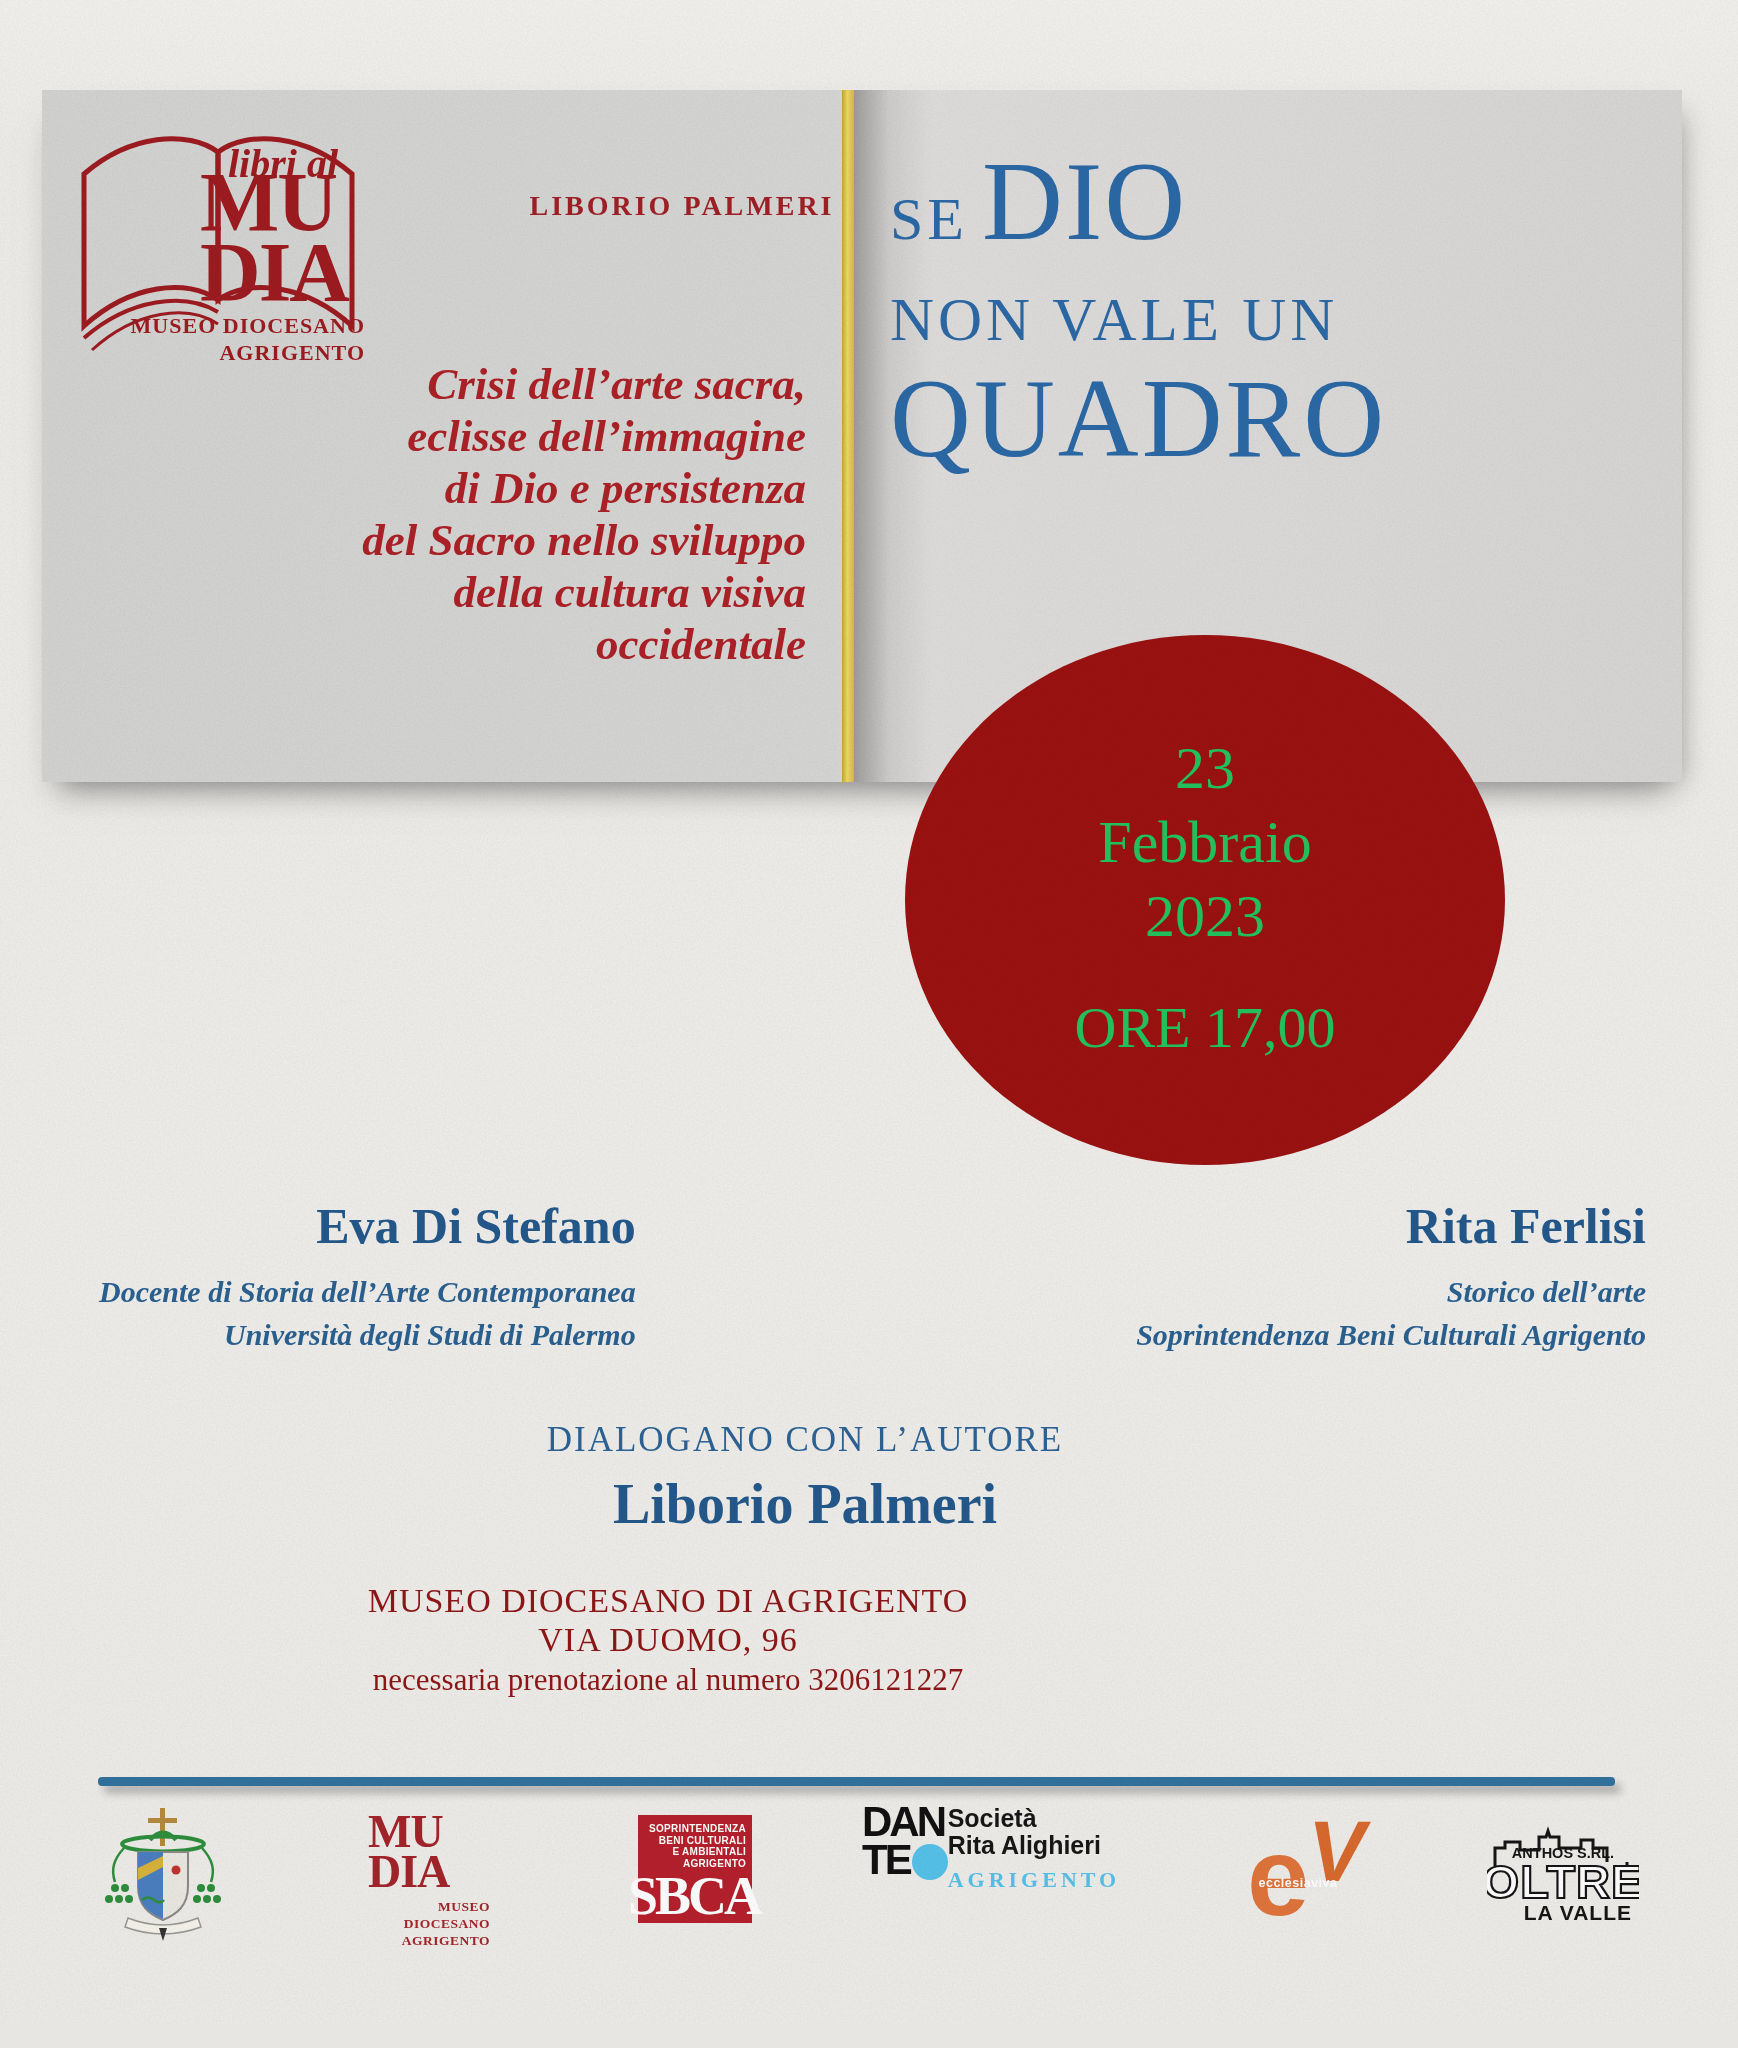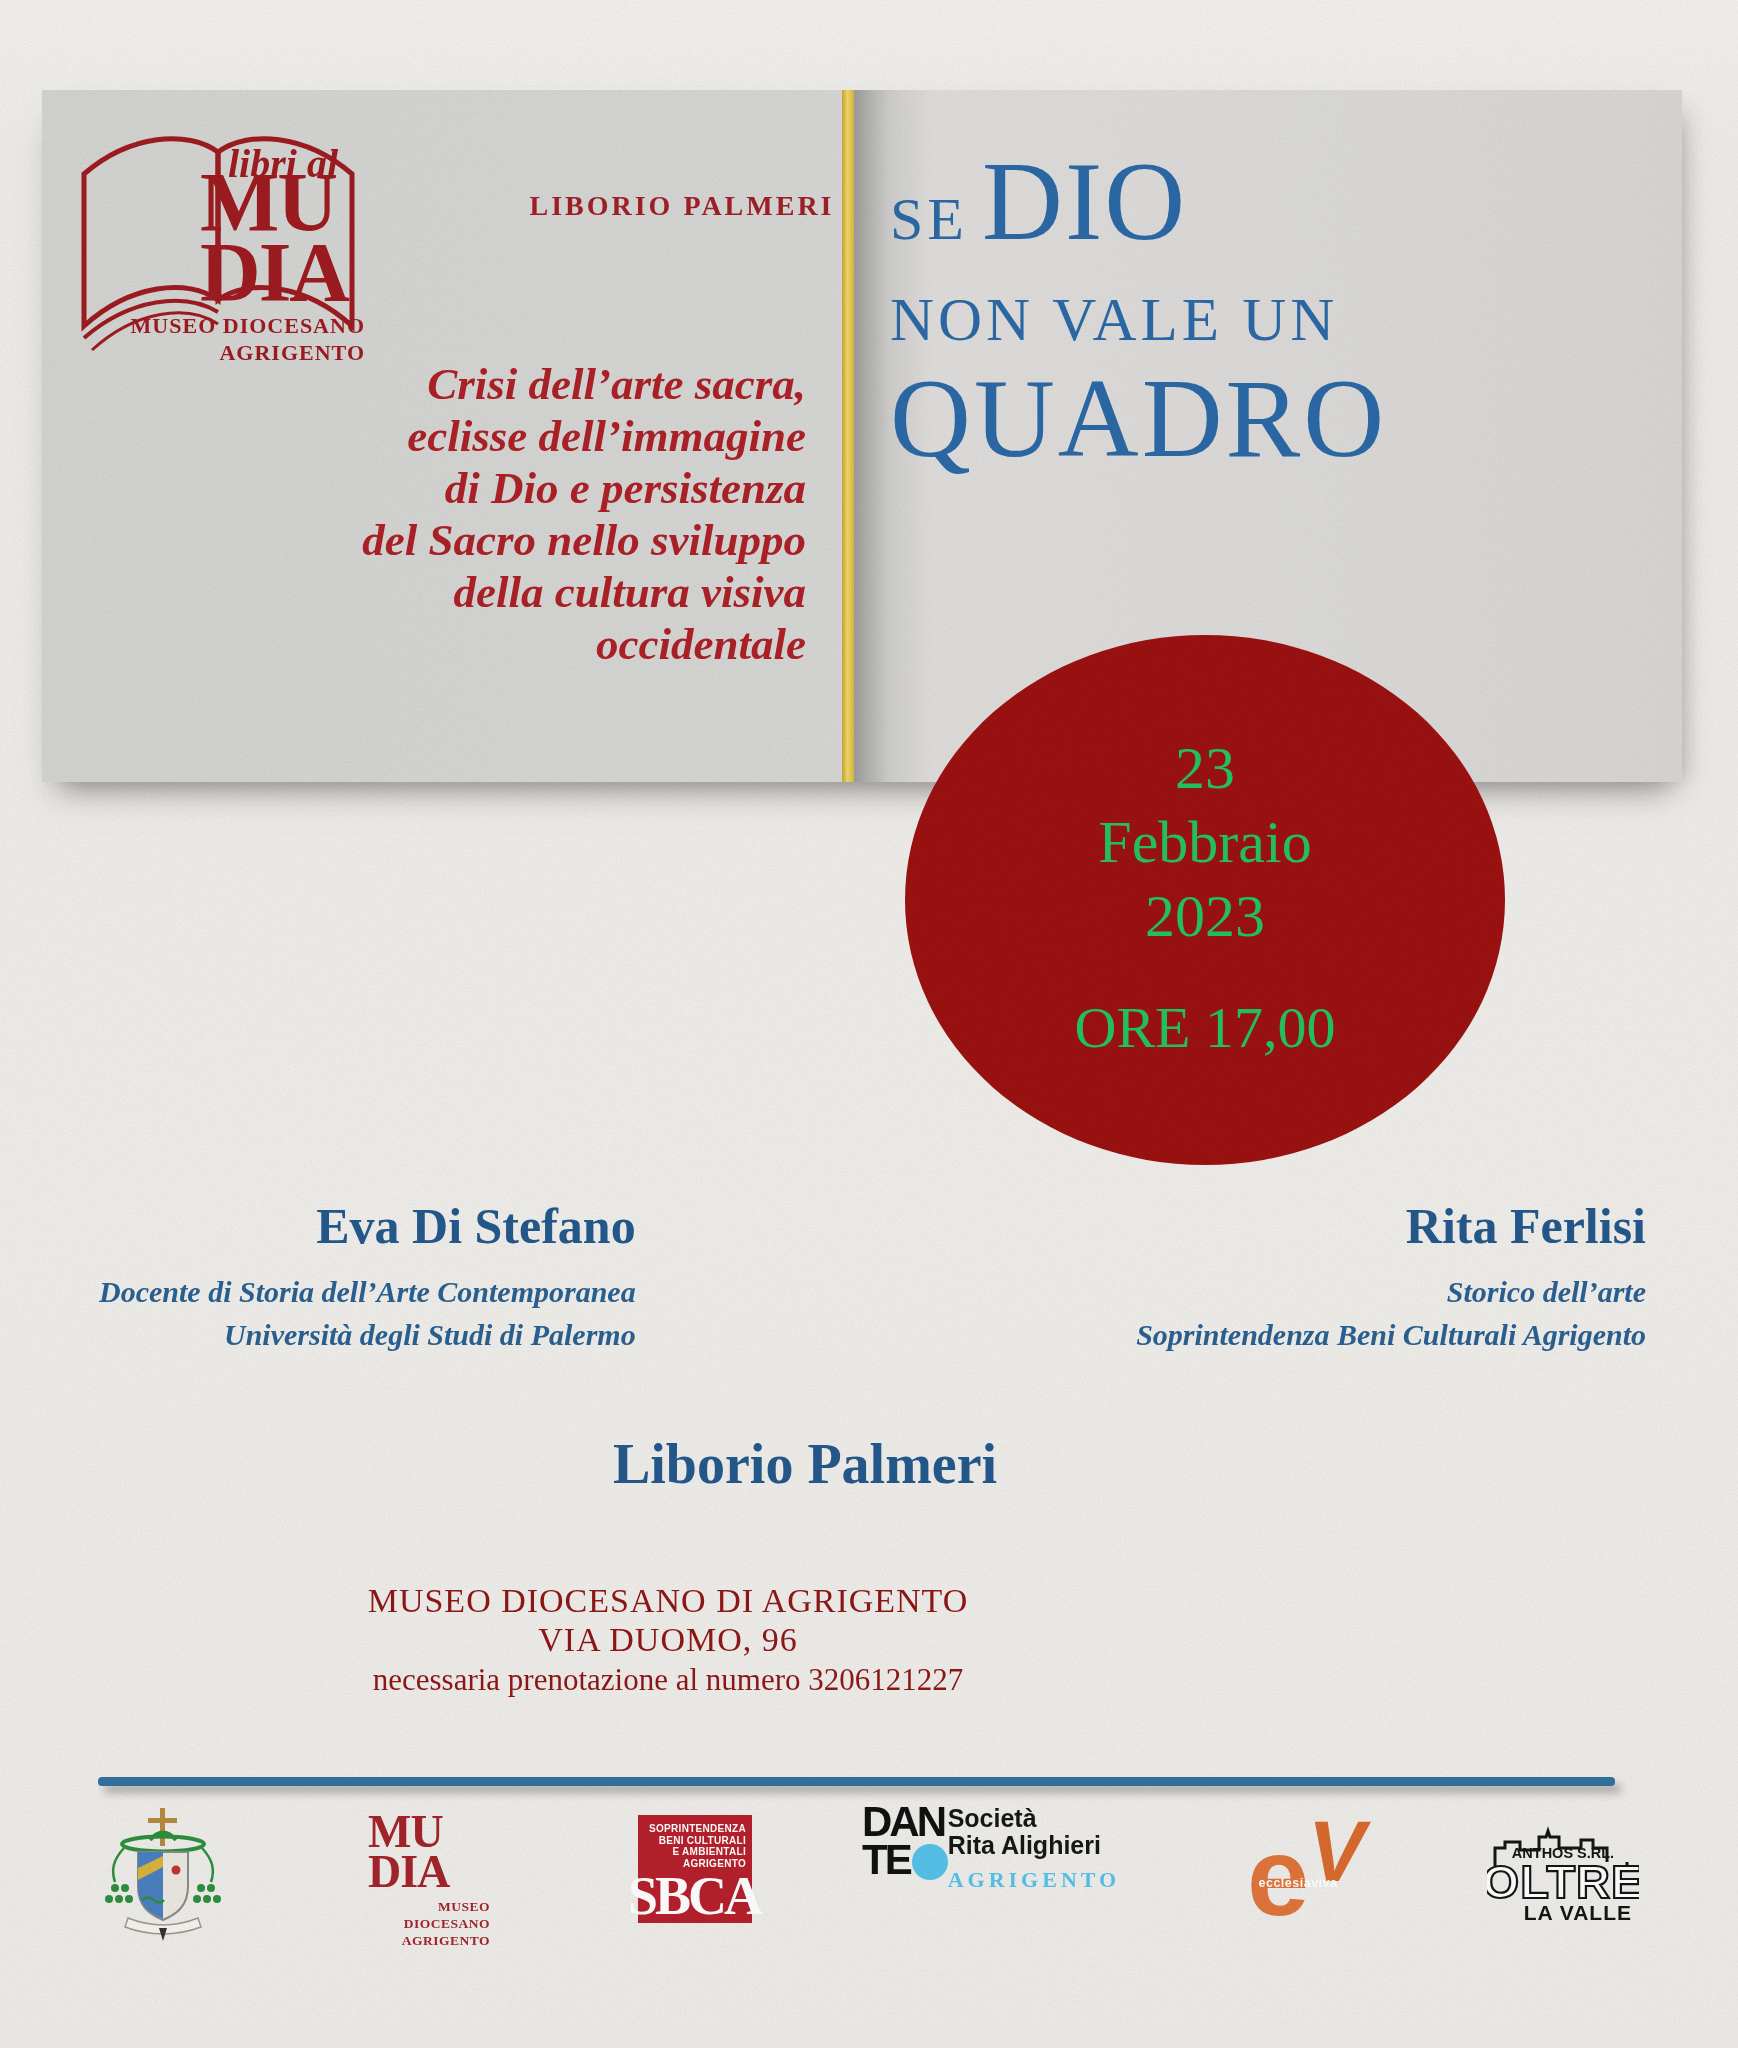--- a/index.html
+++ b/index.html
@@ -138,20 +138,21 @@
     <div class="roles">Docente di Storia dell’Arte Contemporanea
 Università degli Studi di Palermo</div>
   </div>
   <div class="speaker right">
     <div class="name">Rita Ferlisi</div>
     <div class="roles">Storico dell’arte
 Soprintendenza Beni Culturali Agrigento</div>
   </div>
 
   <div class="dialog">
+    <div class="label">DIALOGANO CON L’AUTORE</div>
     <div class="author">Liborio Palmeri</div>
   </div>
 
   <div class="venue">
     <div class="l1">MUSEO DIOCESANO DI AGRIGENTO</div>
     <div class="l2">VIA DUOMO, 96</div>
     <div class="l3">necessaria prenotazione al numero 3206121227</div>
   </div>
 
   <div class="rule"></div>

